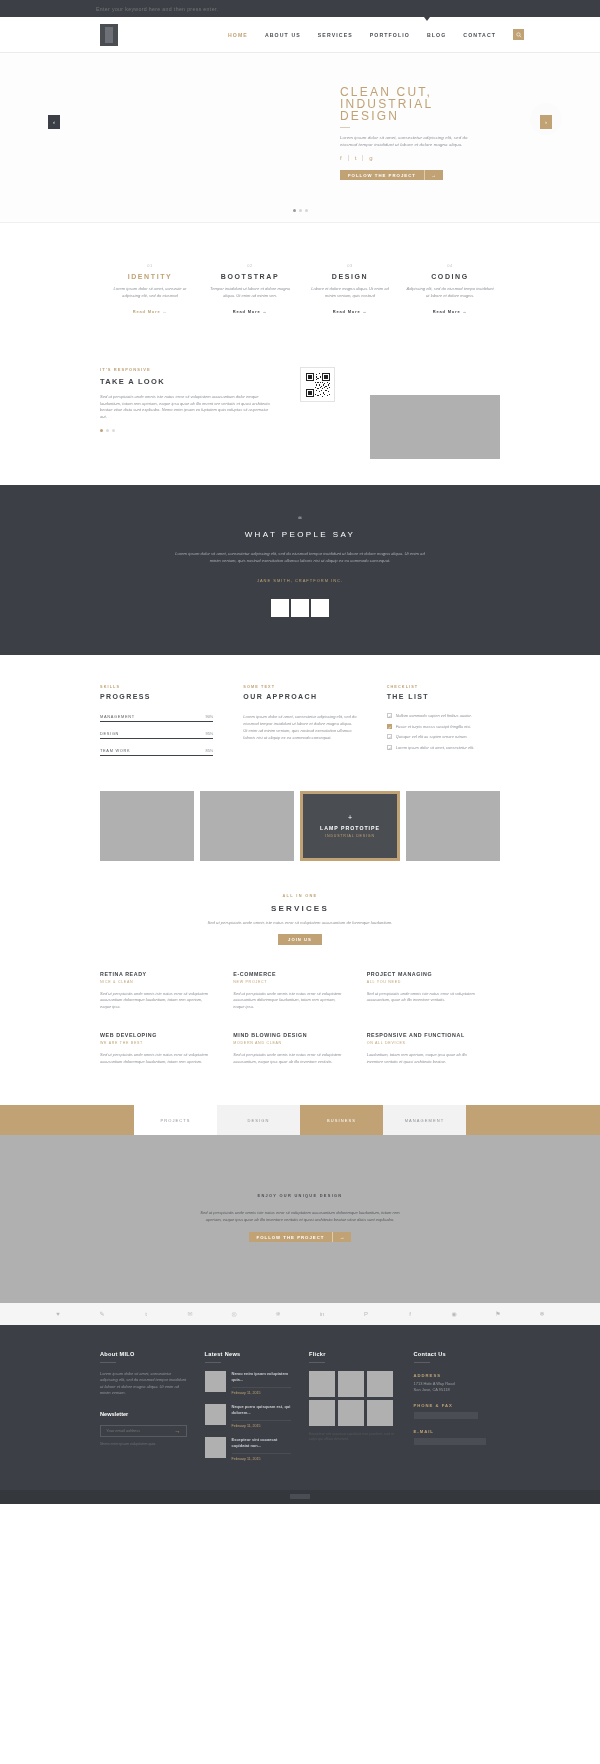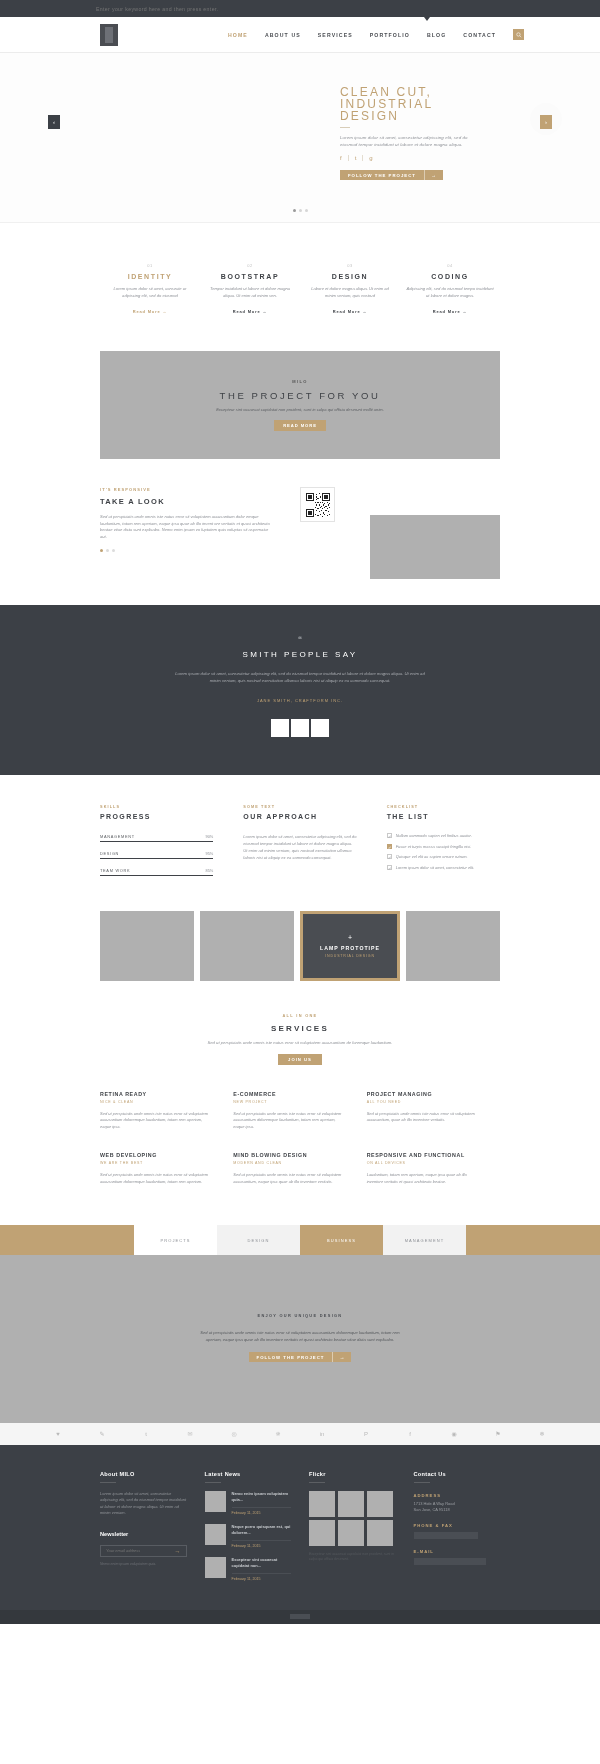--- a/index.html
+++ b/index.html
@@ -307,26 +307,20 @@
       </div>
       <div class="feat">
         <div class="num">04</div>
         <div class="ttl">CODING</div>
         <div class="txt">Adipiscing elit, sed do eiusmod tempo incididunt ut labore et dolore magna.</div>
         <a class="more" href="#">Read More →</a>
       </div>
     </div>
   </div>
 
-  <div class="banner">
-    <div class="kicker">MILO</div>
-    <div class="big">THE PROJECT FOR YOU</div>
-    <div class="desc">Excepteur sint occaecat cupidatat non proident, sunt in culpa qui officia deserunt mollit anim.</div>
-    <button class="btn">READ MORE</button>
-  </div>
 
   <div class="look">
     <div class="look-left">
       <div class="kicker">IT'S RESPONSIVE</div>
       <div class="ttl">TAKE A LOOK</div>
       <div class="txt">Sed ut perspiciatis unde omnis iste natus error sit voluptatem accusantium dolor emque laudantium, totam rem aperiam, eaque ipsa quae ab illo invent ore veritatis et quasi architecto beatae vitae dicta sunt explicabo. Nemo enim ipsam vo luptatem quia voluptas sit aspernatur aut.</div>
       <div class="look-dots">
         <i class="on"></i>
         <i></i>
         <i></i>
@@ -393,21 +387,21 @@
               <rect x="18" y="19" width="1" height="1"></rect>
             <rect x="20" y="18" width="1" height="1"></rect>
           </g>
         </svg>
       </div>
     </div>
   </div>
 
   <div class="testi">
     <div class="q">❝</div>
-    <div class="ttl">SMITH PEOPLE SAY</div>
+    <div class="ttl">WHAT PEOPLE SAY</div>
     <div class="txt">Lorem ipsum dolor sit amet, consectetur adipiscing elit, sed do eiusmod tempor incididunt ut labore et dolore magna aliqua. Ut enim ad minim veniam, quis nostrud exercitation ullamco laboris nisi ut aliquip ex ea commodo consequat.</div>
     <div class="who">JANE SMITH, CRAFTFORM INC.</div>
     <div class="thumbs">
       <i></i>
       <i></i>
       <i></i>
     </div>
   </div>
 
   <div class="cols3">

